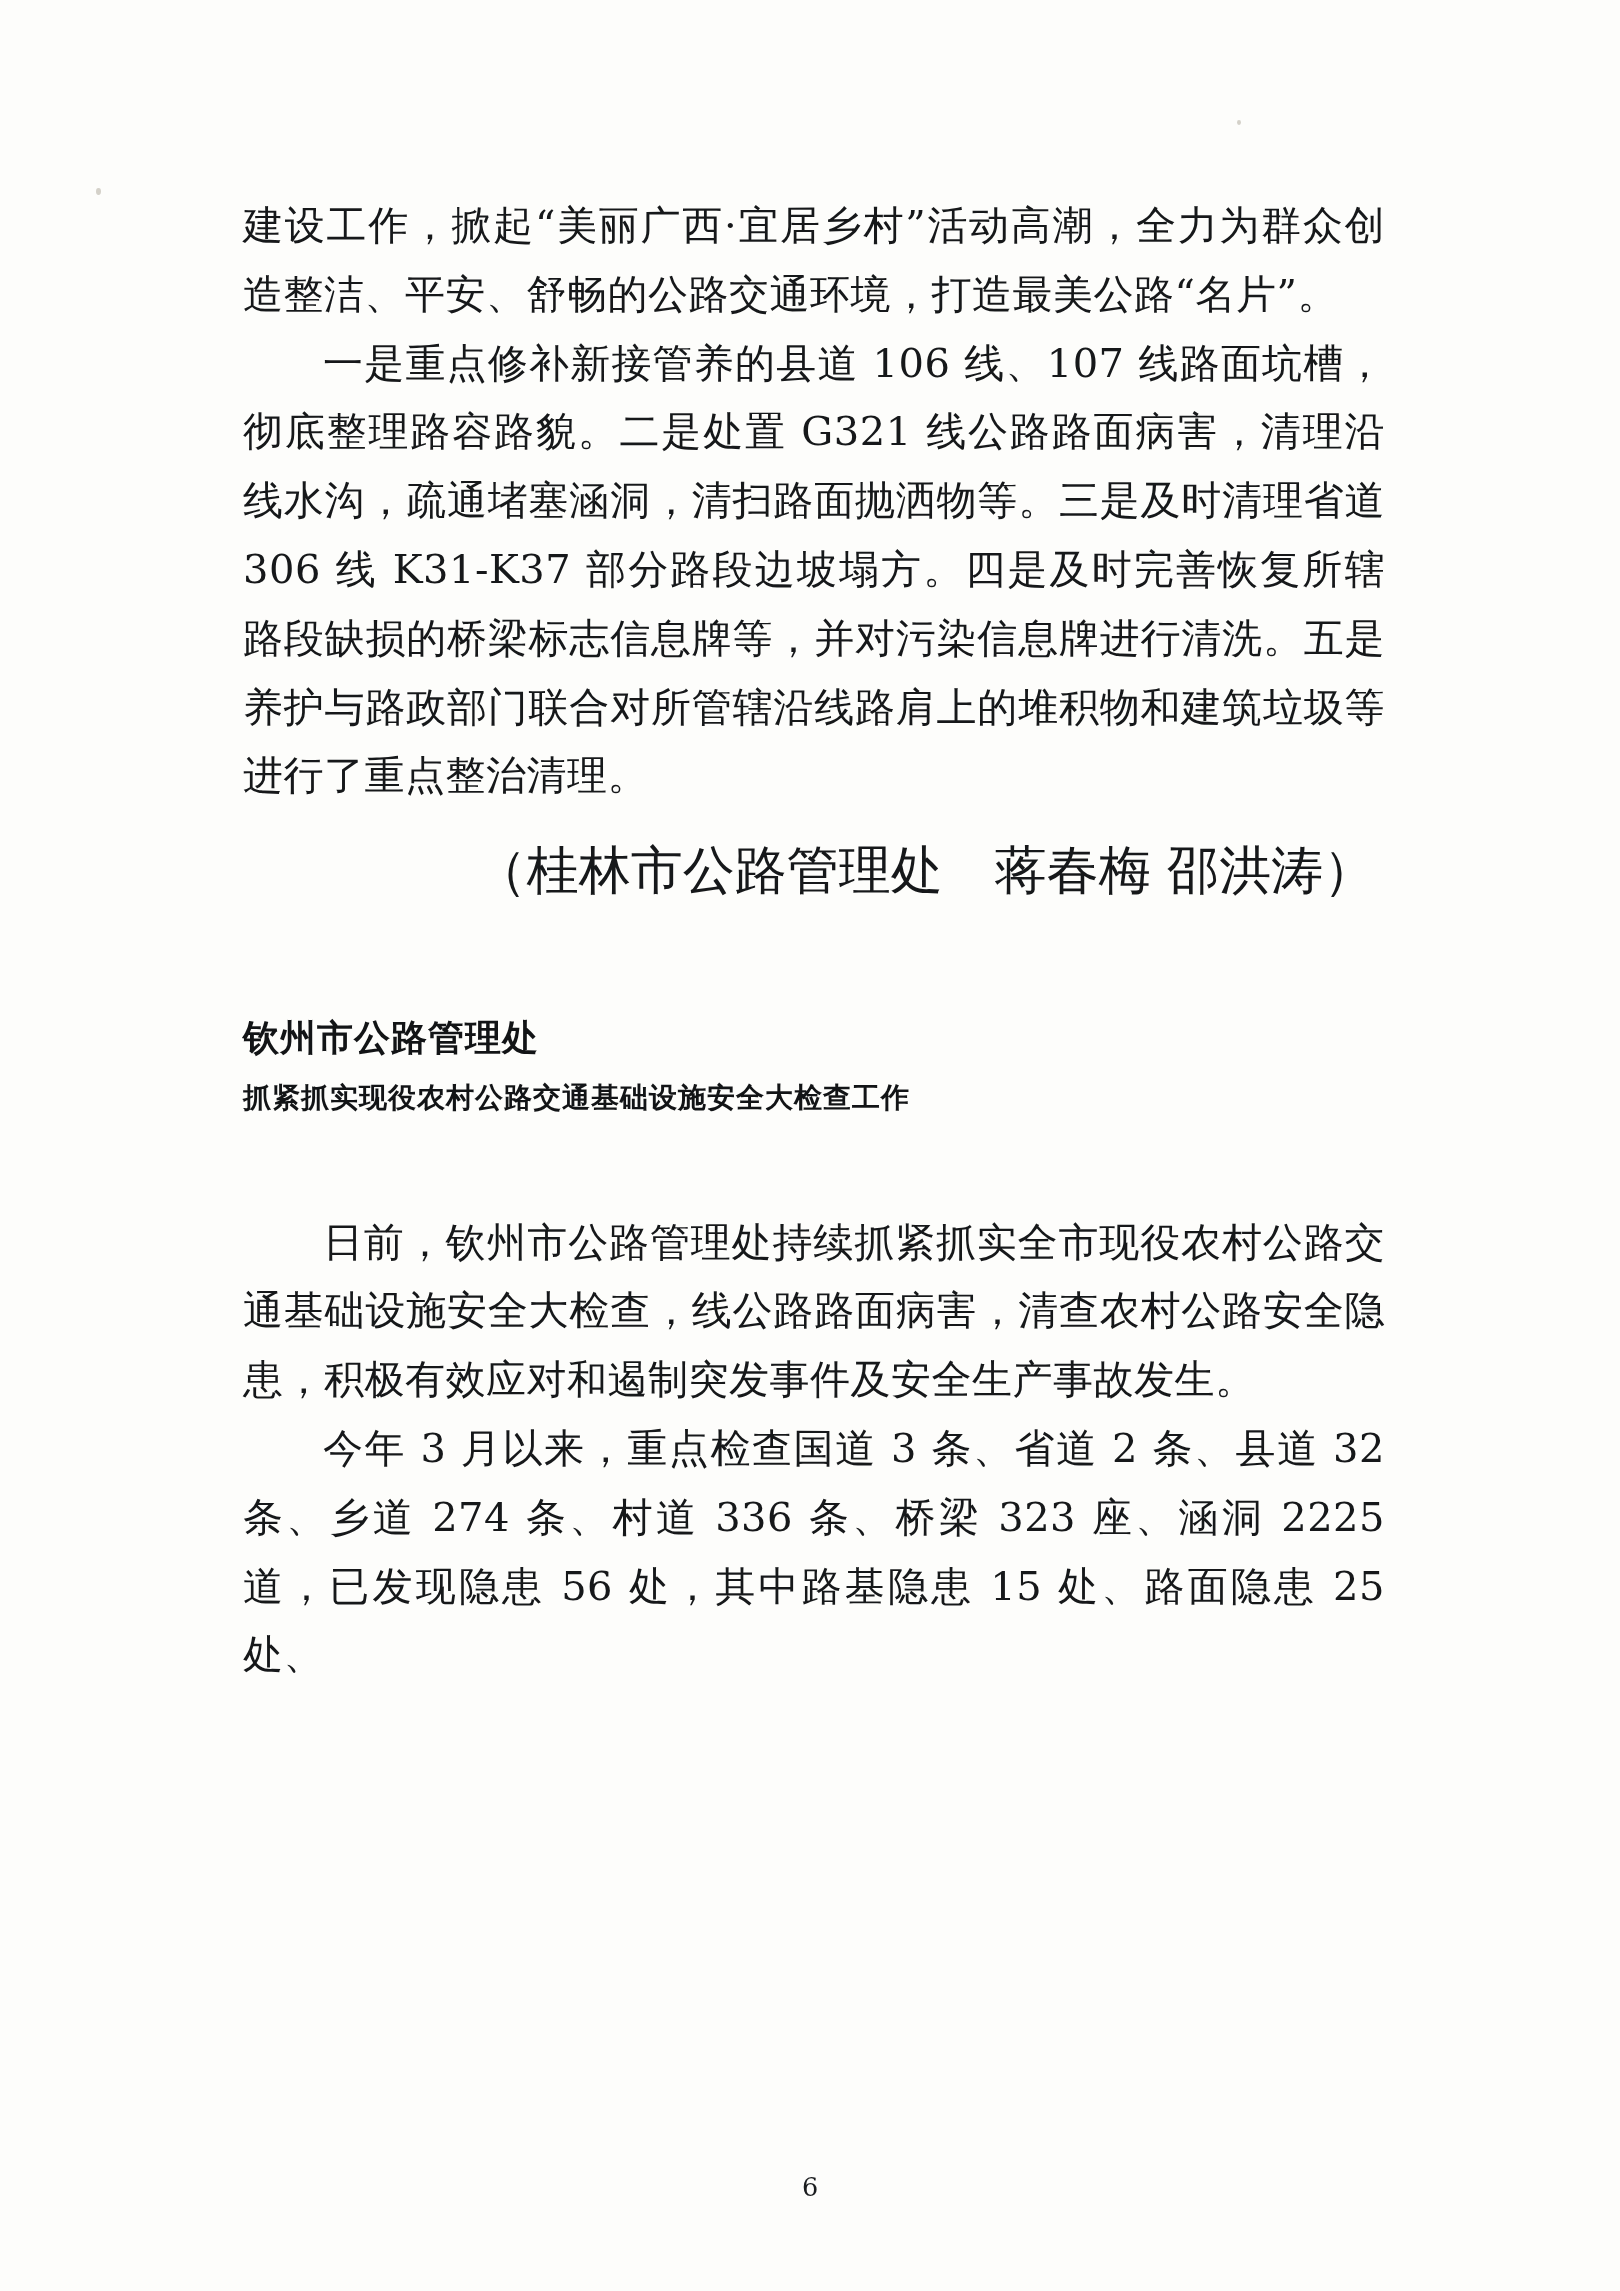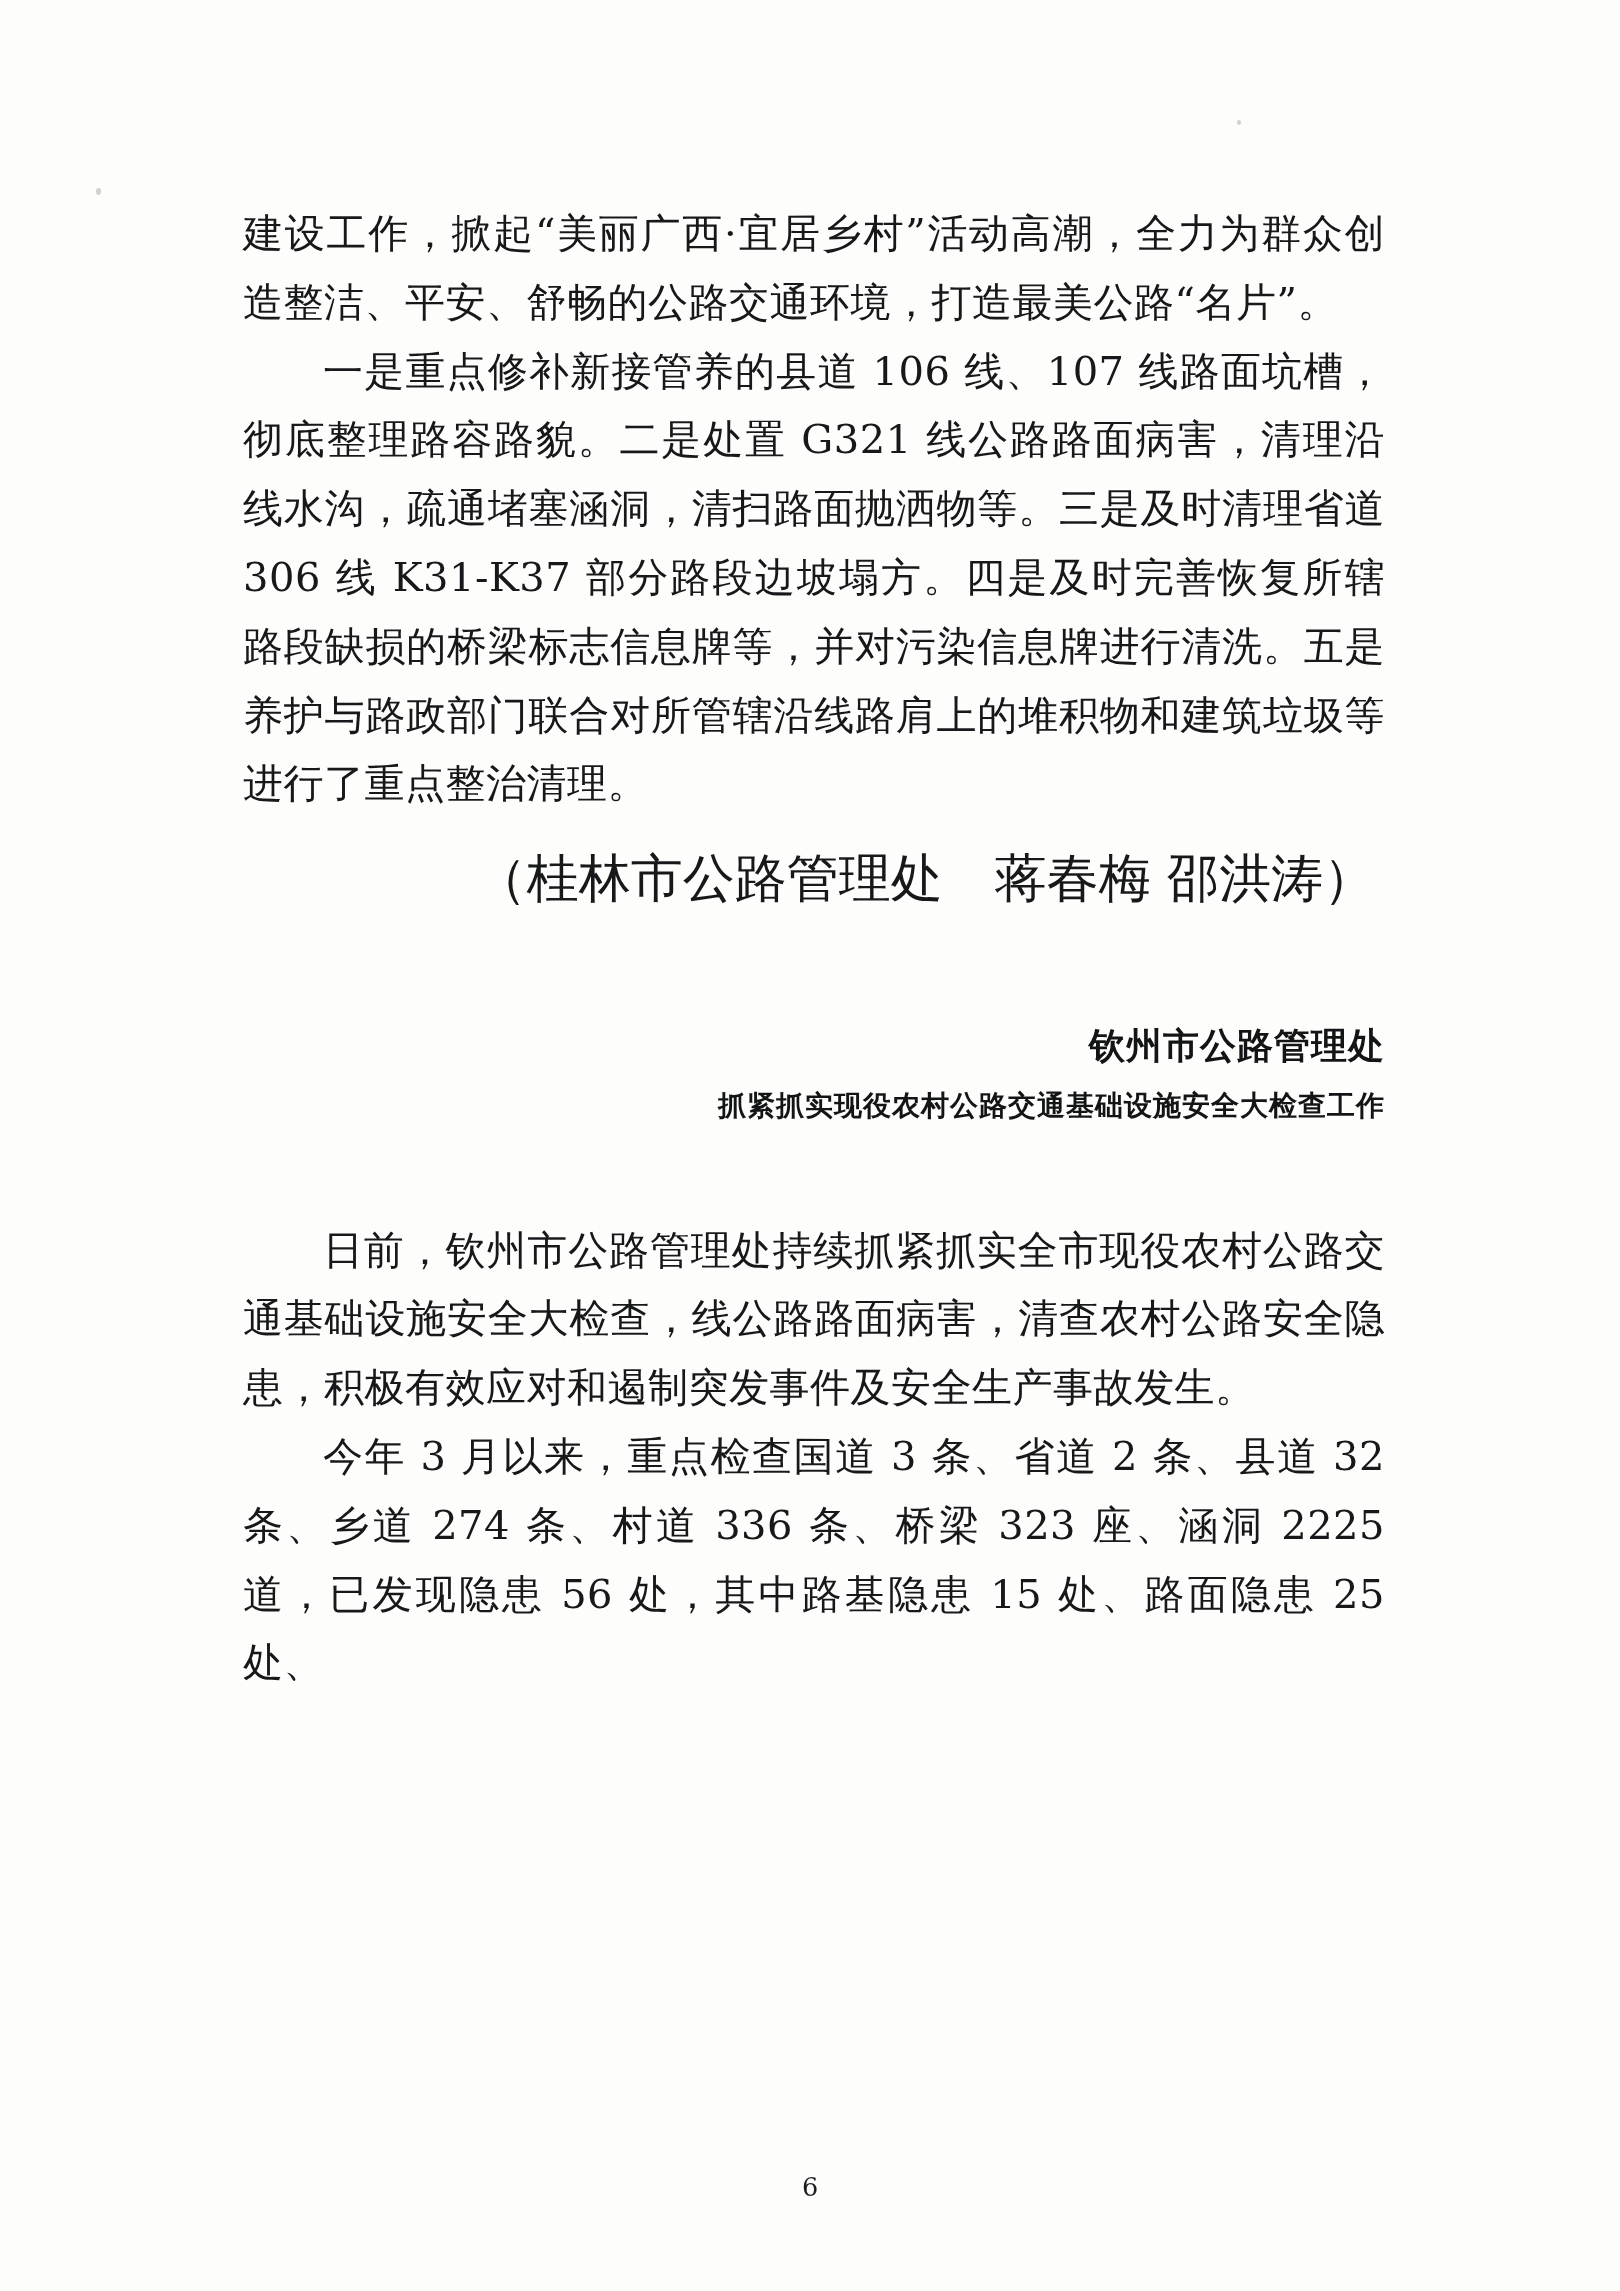--- a/index.html
+++ b/index.html
@@ -14,21 +14,21 @@
     position: relative;
     width: 1620px;
     height: 2292px;
     background: #fdfdfb;
     box-sizing: border-box;
     overflow: hidden;
   }
   .content {
     position: absolute;
     left: 243px;
-    top: 199px;
+    top: 191px;
     width: 1142px;
   }
   .para {
     font-size: 40px;
     line-height: 1.72;
     letter-spacing: 0.5px;
     color: #16181a;
     text-align: justify;
     text-justify: inter-ideograph;
     margin: 0 0 0 0;
@@ -39,21 +39,21 @@
   .sign {
     font-size: 52px;
     line-height: 1.72;
     color: #16181a;
     text-align: right;
     margin-top: 15.7px;
     padding-right: 9.8px;
   }
   .heading-block {
     margin-top: 90px;
-    text-align: right;
+    text-align: left;
   }
   .heading-line {
     font-family: "DejaVu Sans", "Liberation Sans", sans-serif;
     font-weight: bold;
     font-size: 36px;
     line-height: 1.85;
     color: #121416;
     letter-spacing: 1px;
   }
   .heading-line.second {

